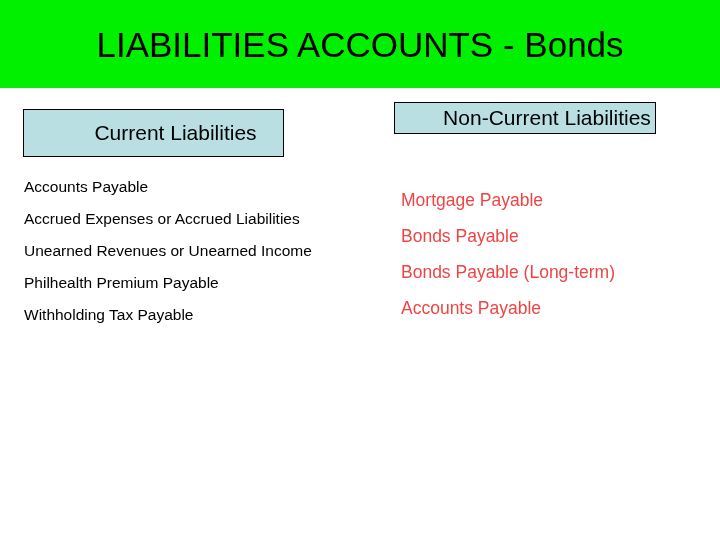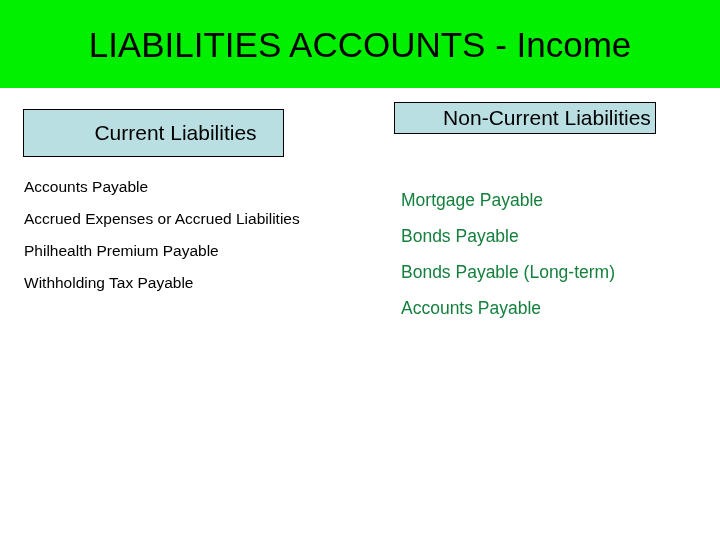--- a/index.html
+++ b/index.html
@@ -85,41 +85,42 @@
   #col-left .acct-item {
     font-size: 15.5px;
     line-height: 20px;
     margin: 0 0 12px 0;
     color: #000000;
   }
   #col-right .acct-item {
     font-size: 17.5px;
     line-height: 22px;
     margin: 0 0 14px 0;
-    color: #15803d;
+    color: #ef4444;
   }
 </style>
 </head>
 <body>
 
 <div id="title-band">
-  <div id="title-text">LIABILITIES ACCOUNTS - Income</div>
+  <div id="title-text">LIABILITIES ACCOUNTS - Bonds</div>
 </div>
 
 <div class="col-head" id="head-current">
   <span>Current Liabilities</span>
 </div>
 
 <div class="col-head" id="head-noncurrent">
   <span>Non-Current Liabilities</span>
 </div>
 
 <div id="col-left">
   <div class="acct-item">Accounts Payable</div>
   <div class="acct-item">Accrued Expenses or Accrued Liabilities</div>
+  <div class="acct-item">Unearned Revenues or Unearned Income</div>
   <div class="acct-item">Philhealth Premium Payable</div>
   <div class="acct-item">Withholding Tax Payable</div>
 </div>
 
 <div id="col-right">
   <div class="acct-item">Mortgage Payable</div>
   <div class="acct-item">Bonds Payable</div>
   <div class="acct-item">Bonds Payable (Long-term)</div>
   <div class="acct-item">Accounts Payable</div>
 </div>

